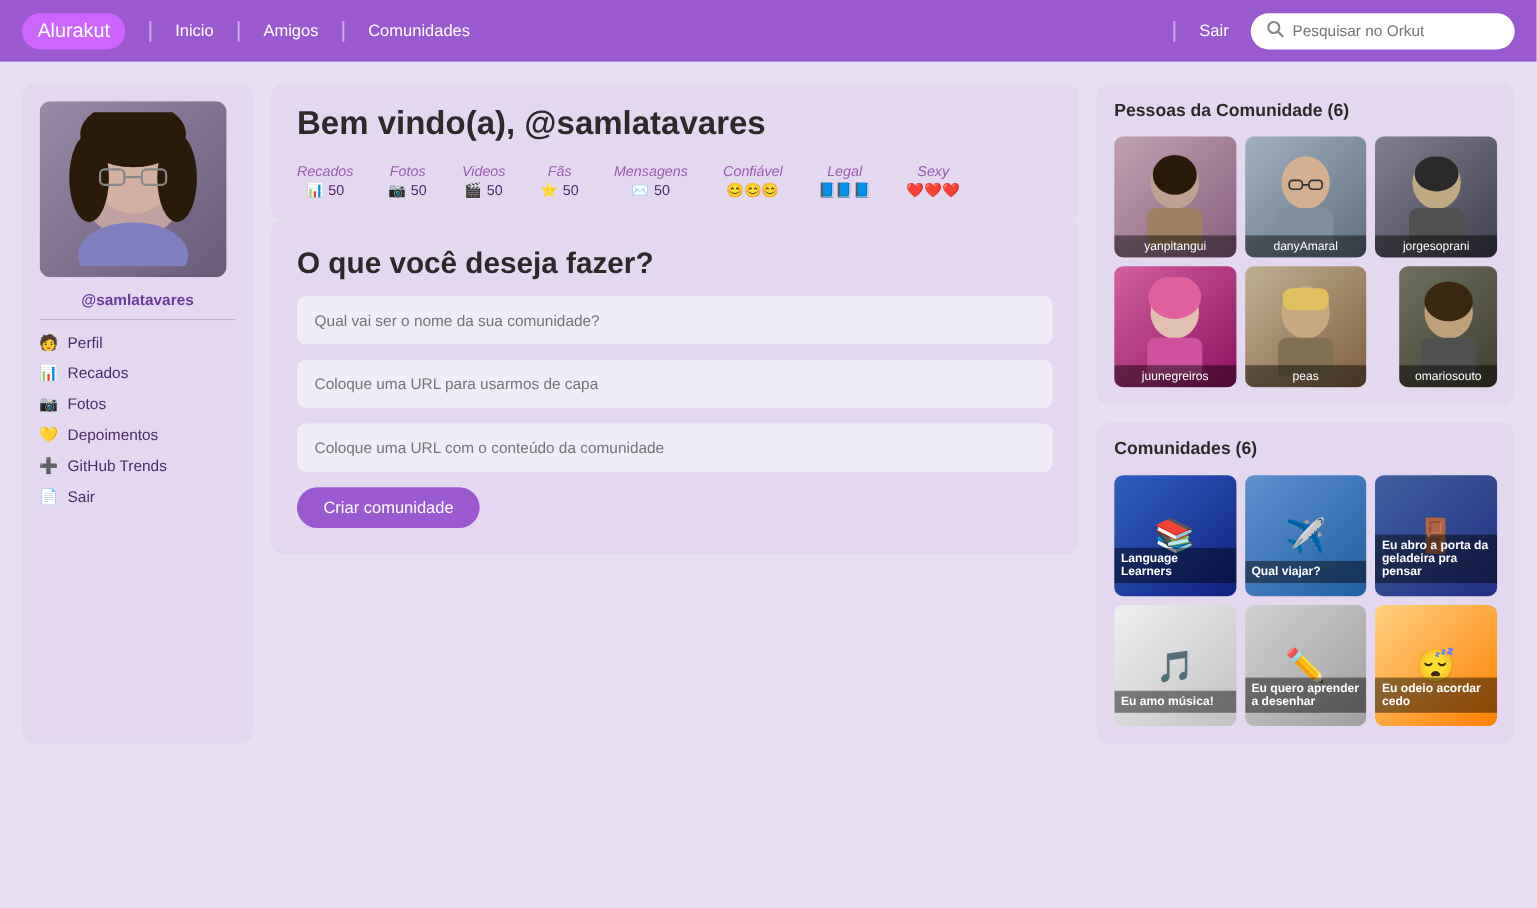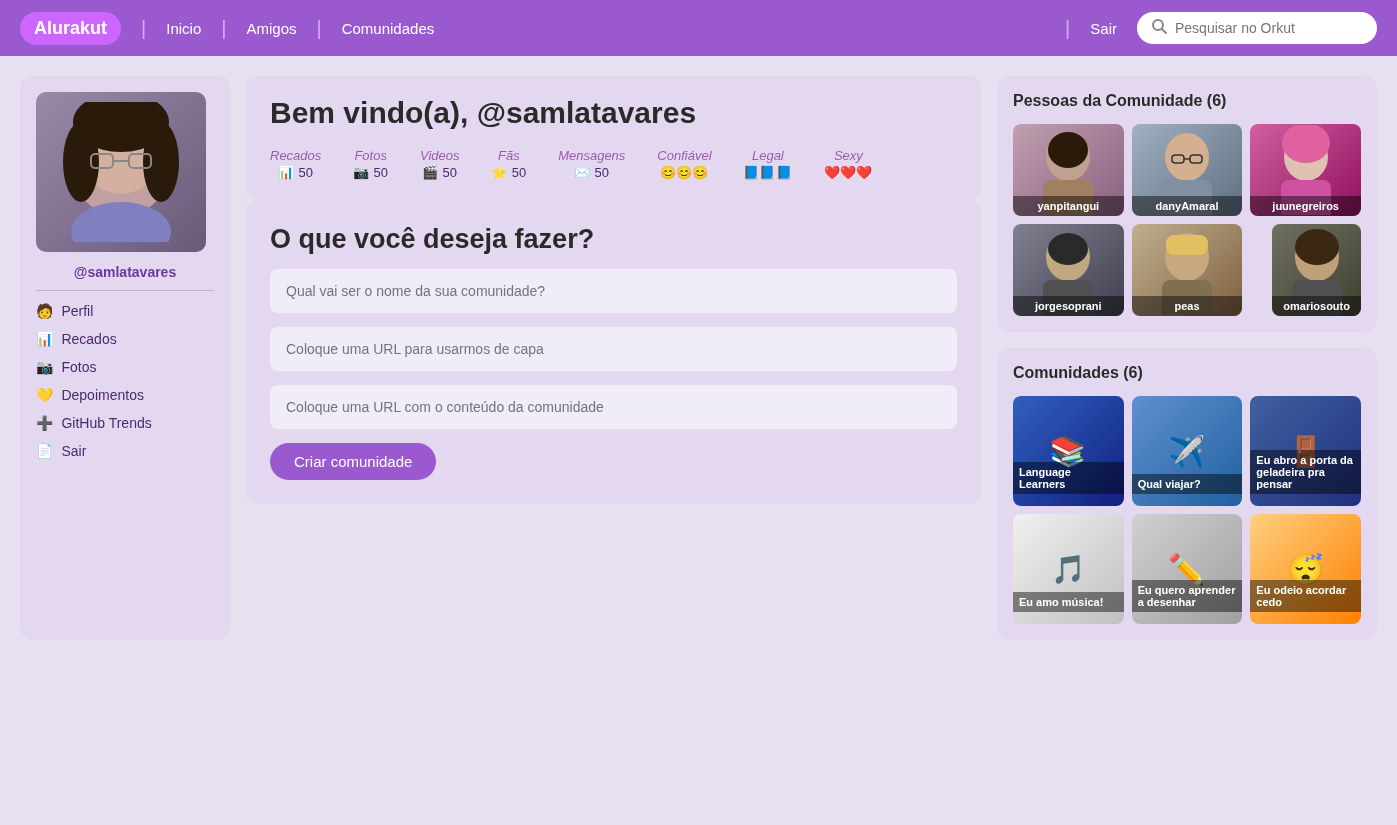--- a/index.html
+++ b/index.html
@@ -10,21 +10,21 @@
       background: #9b59d0;
       display: flex;
       align-items: center;
       padding: 0 20px;
       height: 56px;
       gap: 20px;
     }
     .logo {
       background: #cc66ff;
       color: white;
-      font-weight: bold;
+      font-weight: normal;
       font-size: 18px;
       padding: 6px 14px;
       border-radius: 20px;
       cursor: pointer;
     }
     .nav-sep { color: rgba(255,255,255,0.5); font-size: 20px; }
     .nav-link {
       color: white;
       text-decoration: none;
       font-size: 15px;
@@ -222,23 +222,22 @@
     }
     .people-grid {
       display: grid;
       grid-template-columns: repeat(3, 1fr);
       gap: 8px;
     }
     .person-thumb {
       position: relative;
       border-radius: 8px;
       overflow: hidden;
-      height: 92px;
-      cursor: pointer;
-      font-weight: bold;
+      height: 110px;
+      cursor: pointer;
     }
     .person-bg {
       width: 100%;
       height: 100%;
       display: flex;
       align-items: center;
       justify-content: center;
       font-size: 36px;
     }
     .person-name {
@@ -470,41 +469,41 @@
               <ellipse cx="35" cy="32" rx="22" ry="24" fill="#d4b090"></ellipse>
               <rect x="10" y="55" width="50" height="40" rx="8" fill="#8090a0"></rect>
 
               <rect x="20" y="30" width="12" height="8" rx="3" fill="none" stroke="#333" stroke-width="1.5"></rect>
               <rect x="38" y="30" width="12" height="8" rx="3" fill="none" stroke="#333" stroke-width="1.5"></rect>
               <line x1="32" y1="34" x2="38" y2="34" stroke="#333" stroke-width="1.5"></line>
             </svg>
           </div>
           <div class="person-name">danyAmaral</div>
         </div>
-        <div class="person-thumb person-4">
-          <div class="person-bg">
-            <svg width="70" height="90" viewBox="0 0 70 90">
-              <ellipse cx="35" cy="32" rx="22" ry="24" fill="#e0c0b0"></ellipse>
-
-              <ellipse cx="35" cy="18" rx="24" ry="20" fill="#e060a0"></ellipse>
-              <rect x="10" y="55" width="50" height="40" rx="8" fill="#d050a0"></rect>
-            </svg>
-          </div>
-          <div class="person-name">juunegreiros</div>
-        </div>
         <div class="person-thumb person-3">
           <div class="person-bg">
             <svg width="70" height="90" viewBox="0 0 70 90">
               <ellipse cx="35" cy="32" rx="22" ry="24" fill="#c0a880"></ellipse>
               <ellipse cx="35" cy="24" rx="20" ry="16" fill="#2a2a2a"></ellipse>
               <rect x="10" y="55" width="50" height="40" rx="8" fill="#505050"></rect>
             </svg>
           </div>
           <div class="person-name">jorgesoprani</div>
         </div>
+        <div class="person-thumb person-4">
+          <div class="person-bg">
+            <svg width="70" height="90" viewBox="0 0 70 90">
+              <ellipse cx="35" cy="32" rx="22" ry="24" fill="#e0c0b0"></ellipse>
+
+              <ellipse cx="35" cy="18" rx="24" ry="20" fill="#e060a0"></ellipse>
+              <rect x="10" y="55" width="50" height="40" rx="8" fill="#d050a0"></rect>
+            </svg>
+          </div>
+          <div class="person-name">juunegreiros</div>
+        </div>
         <div class="person-thumb person-5">
           <div class="person-bg">
             <svg width="70" height="90" viewBox="0 0 70 90">
               <ellipse cx="35" cy="32" rx="22" ry="24" fill="#c8a880"></ellipse>
 
               <rect x="14" y="10" width="42" height="20" rx="8" fill="#e0c060"></rect>
               <rect x="10" y="55" width="50" height="40" rx="8" fill="#807050"></rect>
             </svg>
           </div>
           <div class="person-name">peas</div>

